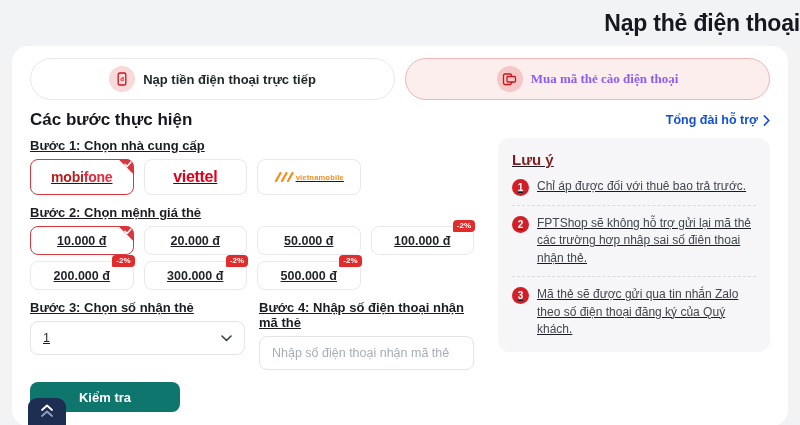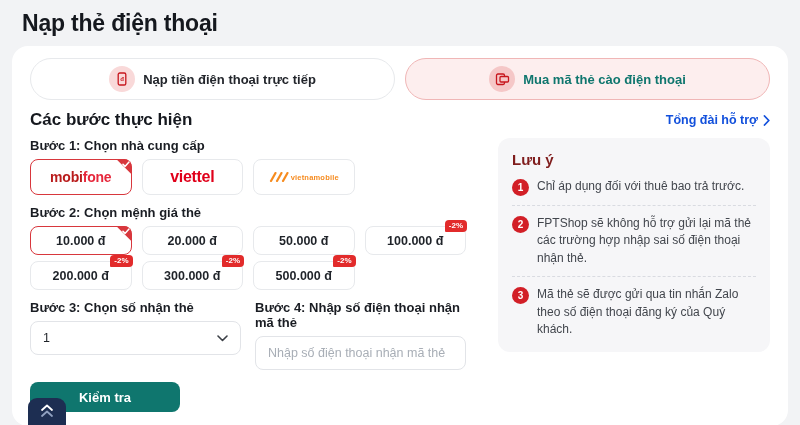--- a/index.html
+++ b/index.html
@@ -7,23 +7,24 @@
   body {
     font-family: "Liberation Sans", "DejaVu Sans", sans-serif;
     background: #f2f3f5;
     color: #1a1d23;
     position: relative;
   }
   .page-title {
     font-size: 23px;
     font-weight: bold;
     letter-spacing: -0.2px;
-    margin: 8px 0 8px 22px;
+    margin: 8px 0 8px 14px;
     line-height: 30px;
     color: #15181e;
+    text-align: right;
   }
   .card {
     background: #ffffff;
     border-radius: 16px;
     margin: 0 12px;
     padding: 12px 18px 14px 18px;
   }
   
   .tabs { display: flex; gap: 10px; }
   .tab {
@@ -31,41 +32,42 @@
     border: 1px solid #e7e9ec;
     border-radius: 22px;
     background: #fff;
     display: flex; align-items: center; justify-content: center; gap: 8px;
     font-size: 13px; font-weight: bold; color: #23262c;
     cursor: pointer;
   }
   .tab.active {
     background: #fdeeee;
     border-color: #f0b6b6;
-    color: #0f766e;
+    color: #8b5cf6;
+    font-family: Liberation Serif, serif;
   }
   .tab-ico {
     width: 26px; height: 26px; border-radius: 50%;
     background: #f9d9d9;
     display: flex; align-items: center; justify-content: center;
     flex: none;
   }
   .tab.active .tab-ico { background: #f5c7c7; }
   
   .sec-head {
     margin-top: 10px;
     display: flex; align-items: center; justify-content: space-between;
   }
   .sec-title { font-size: 17px; font-weight: bold; color: #15181e; }
   .support {
     font-size: 12.5px; font-weight: bold; color: #1250dc;
     display: flex; align-items: center; gap: 5px; cursor: pointer;
   }
   
-  .cols { display: flex; gap: 32px; margin-top: 8px; }
+  .cols { display: flex; gap: 24px; margin-top: 8px; text-decoration: underline; }
   .left { flex: 1; min-width: 0; }
   .right { width: 272px; flex: none; }
   .step-label { font-size: 13px; font-weight: bold; color: #1a1d23; margin-bottom: 6px; line-height: 15px; }
   .mt { margin-top: 10px; }
   
   .grid4 { display: grid; grid-template-columns: repeat(4, 1fr); gap: 6px 10px; }
   .opt-card {
     position: relative;
     height: 36px;
     background: #fff;
@@ -277,21 +279,21 @@
 
       <button class="submit-btn">Kiểm tra</button>
     </div>
 
     <div class="right">
       <div class="notes">
         <div class="notes-title">Lưu ý</div>
 
         <div class="note-item">
           <span class="note-num">1</span>
-          <span class="note-text">Chỉ áp dụng đối với thuê bao trả trước.</span>
+          <span class="note-text">Chỉ áp được đối với thuê bao trả trước.</span>
         </div>
         <div class="note-divider"></div>
 
         <div class="note-item">
           <span class="note-num">2</span>
           <span class="note-text">FPTShop sẽ không hỗ trợ gửi lại mã thẻ các trường hợp nhập sai số điện thoại nhận thẻ.</span>
         </div>
         <div class="note-divider"></div>
 
         <div class="note-item">

